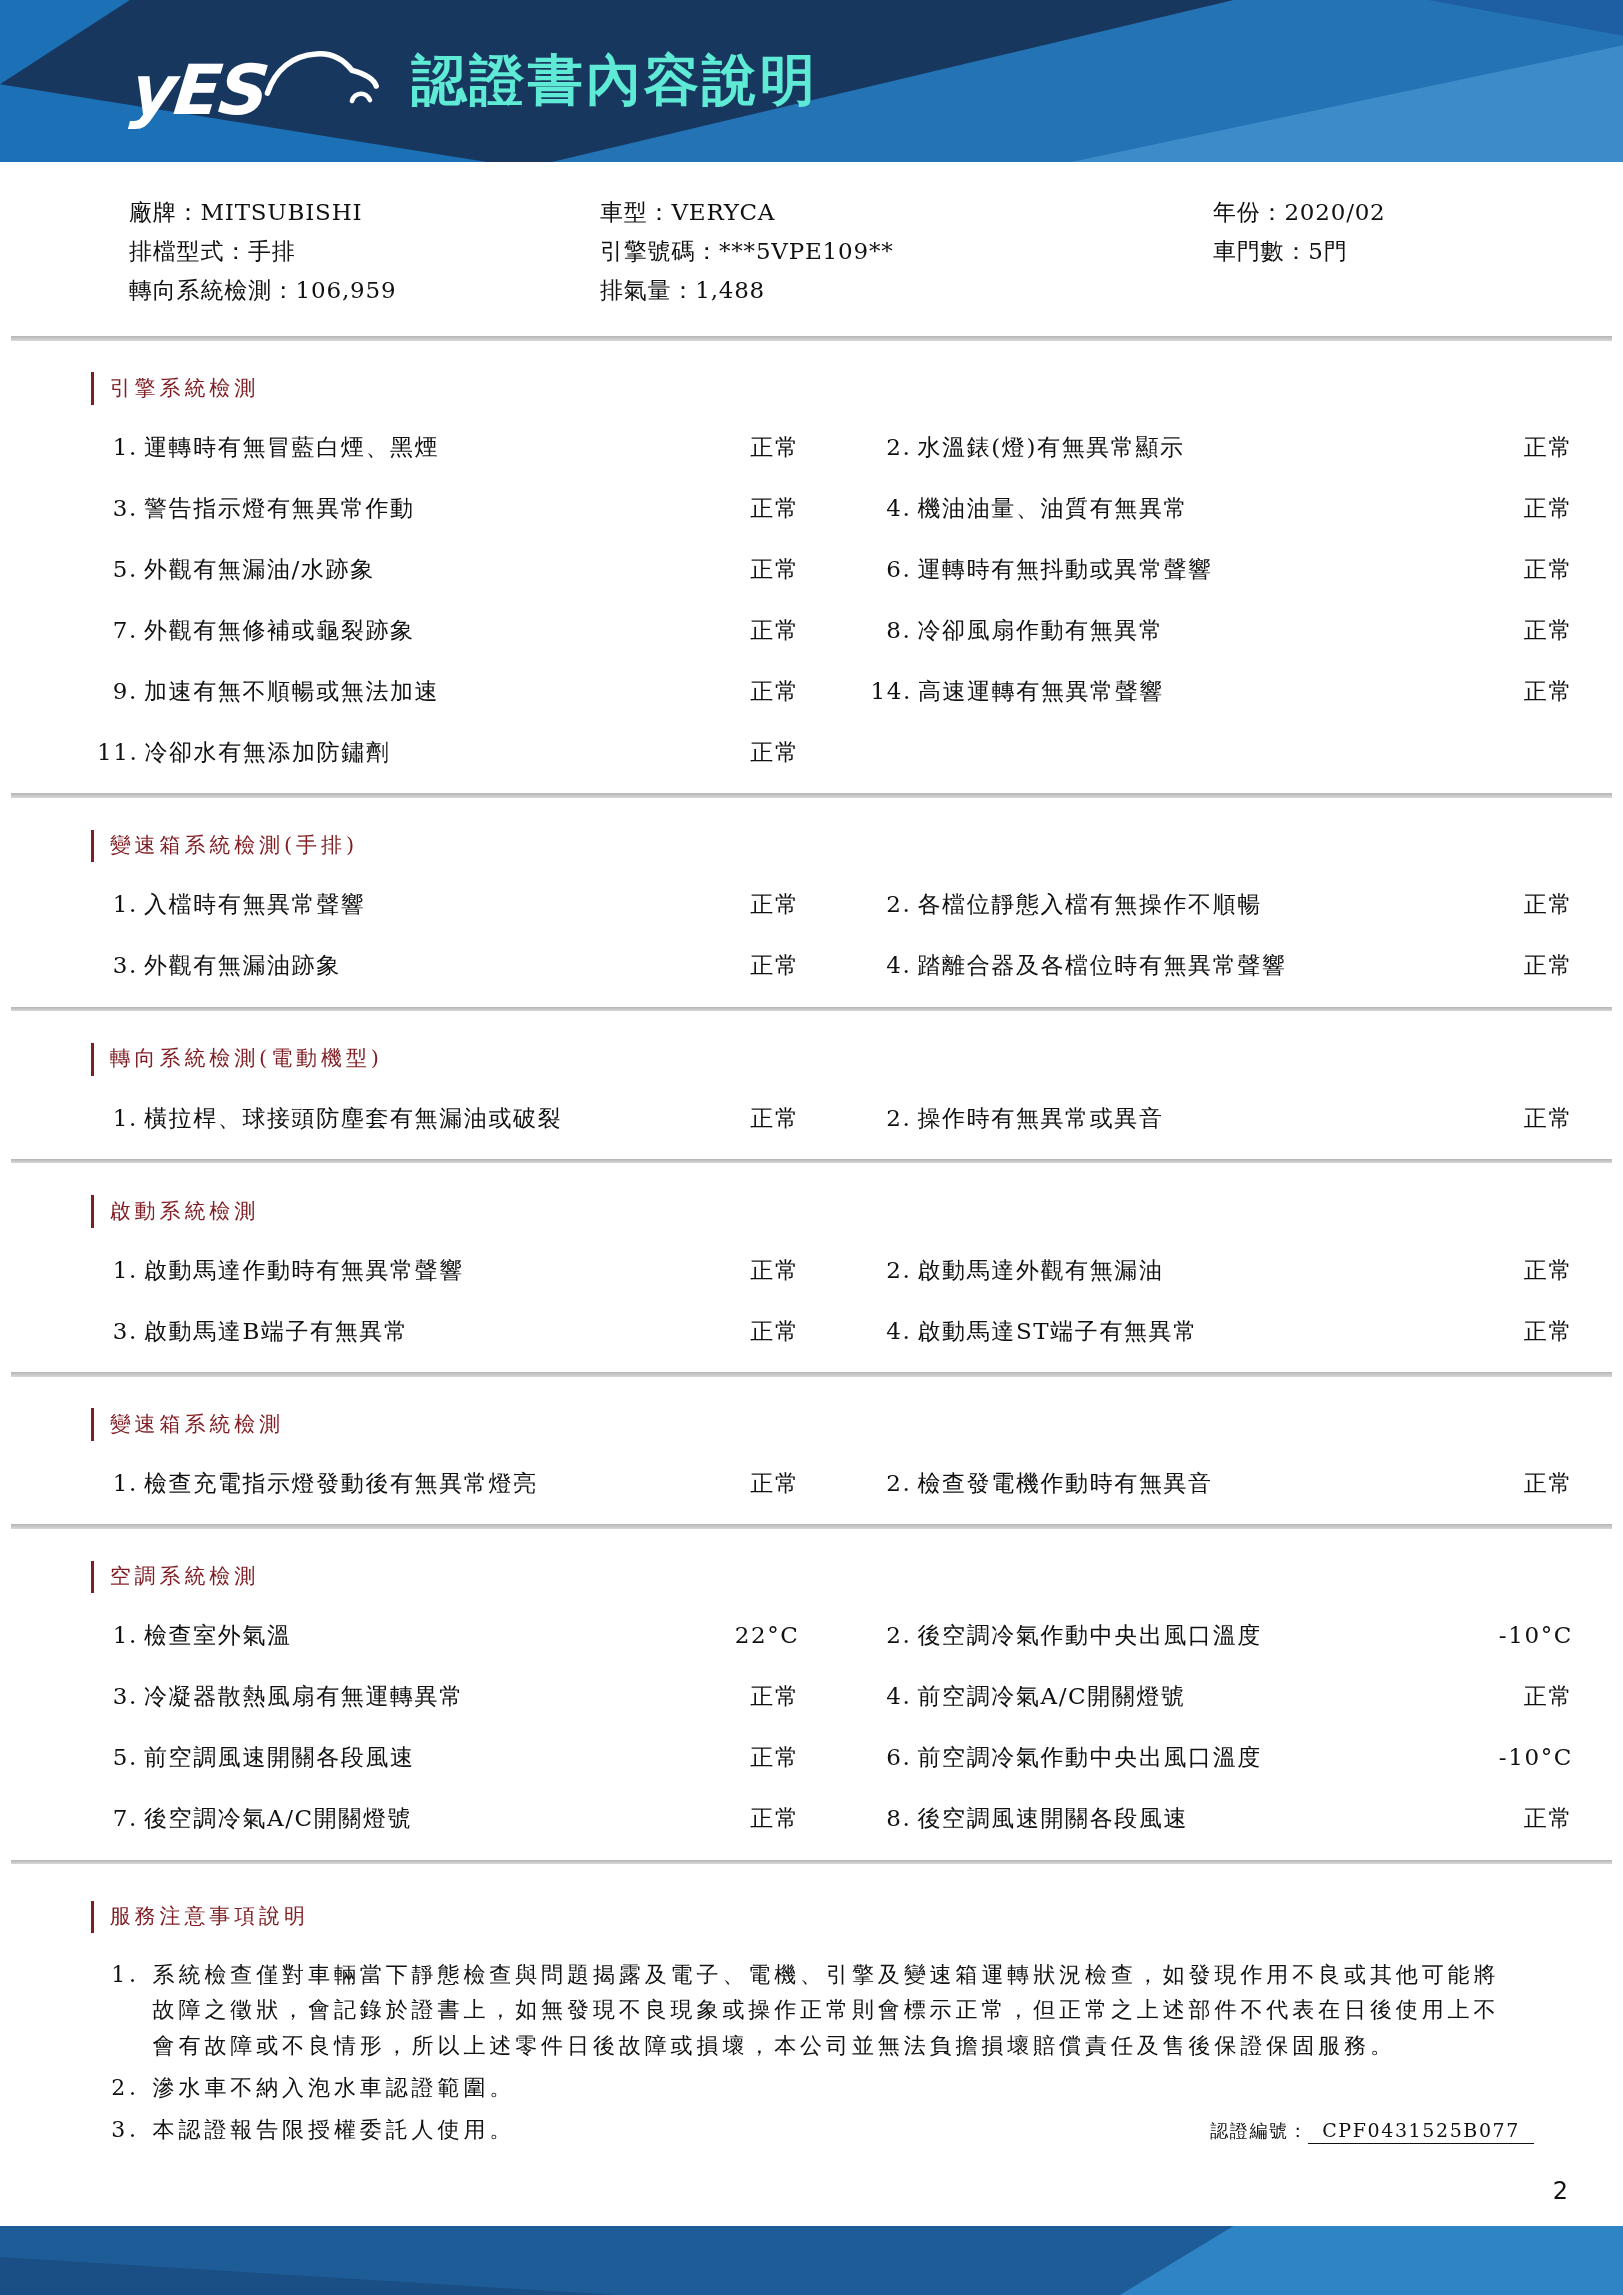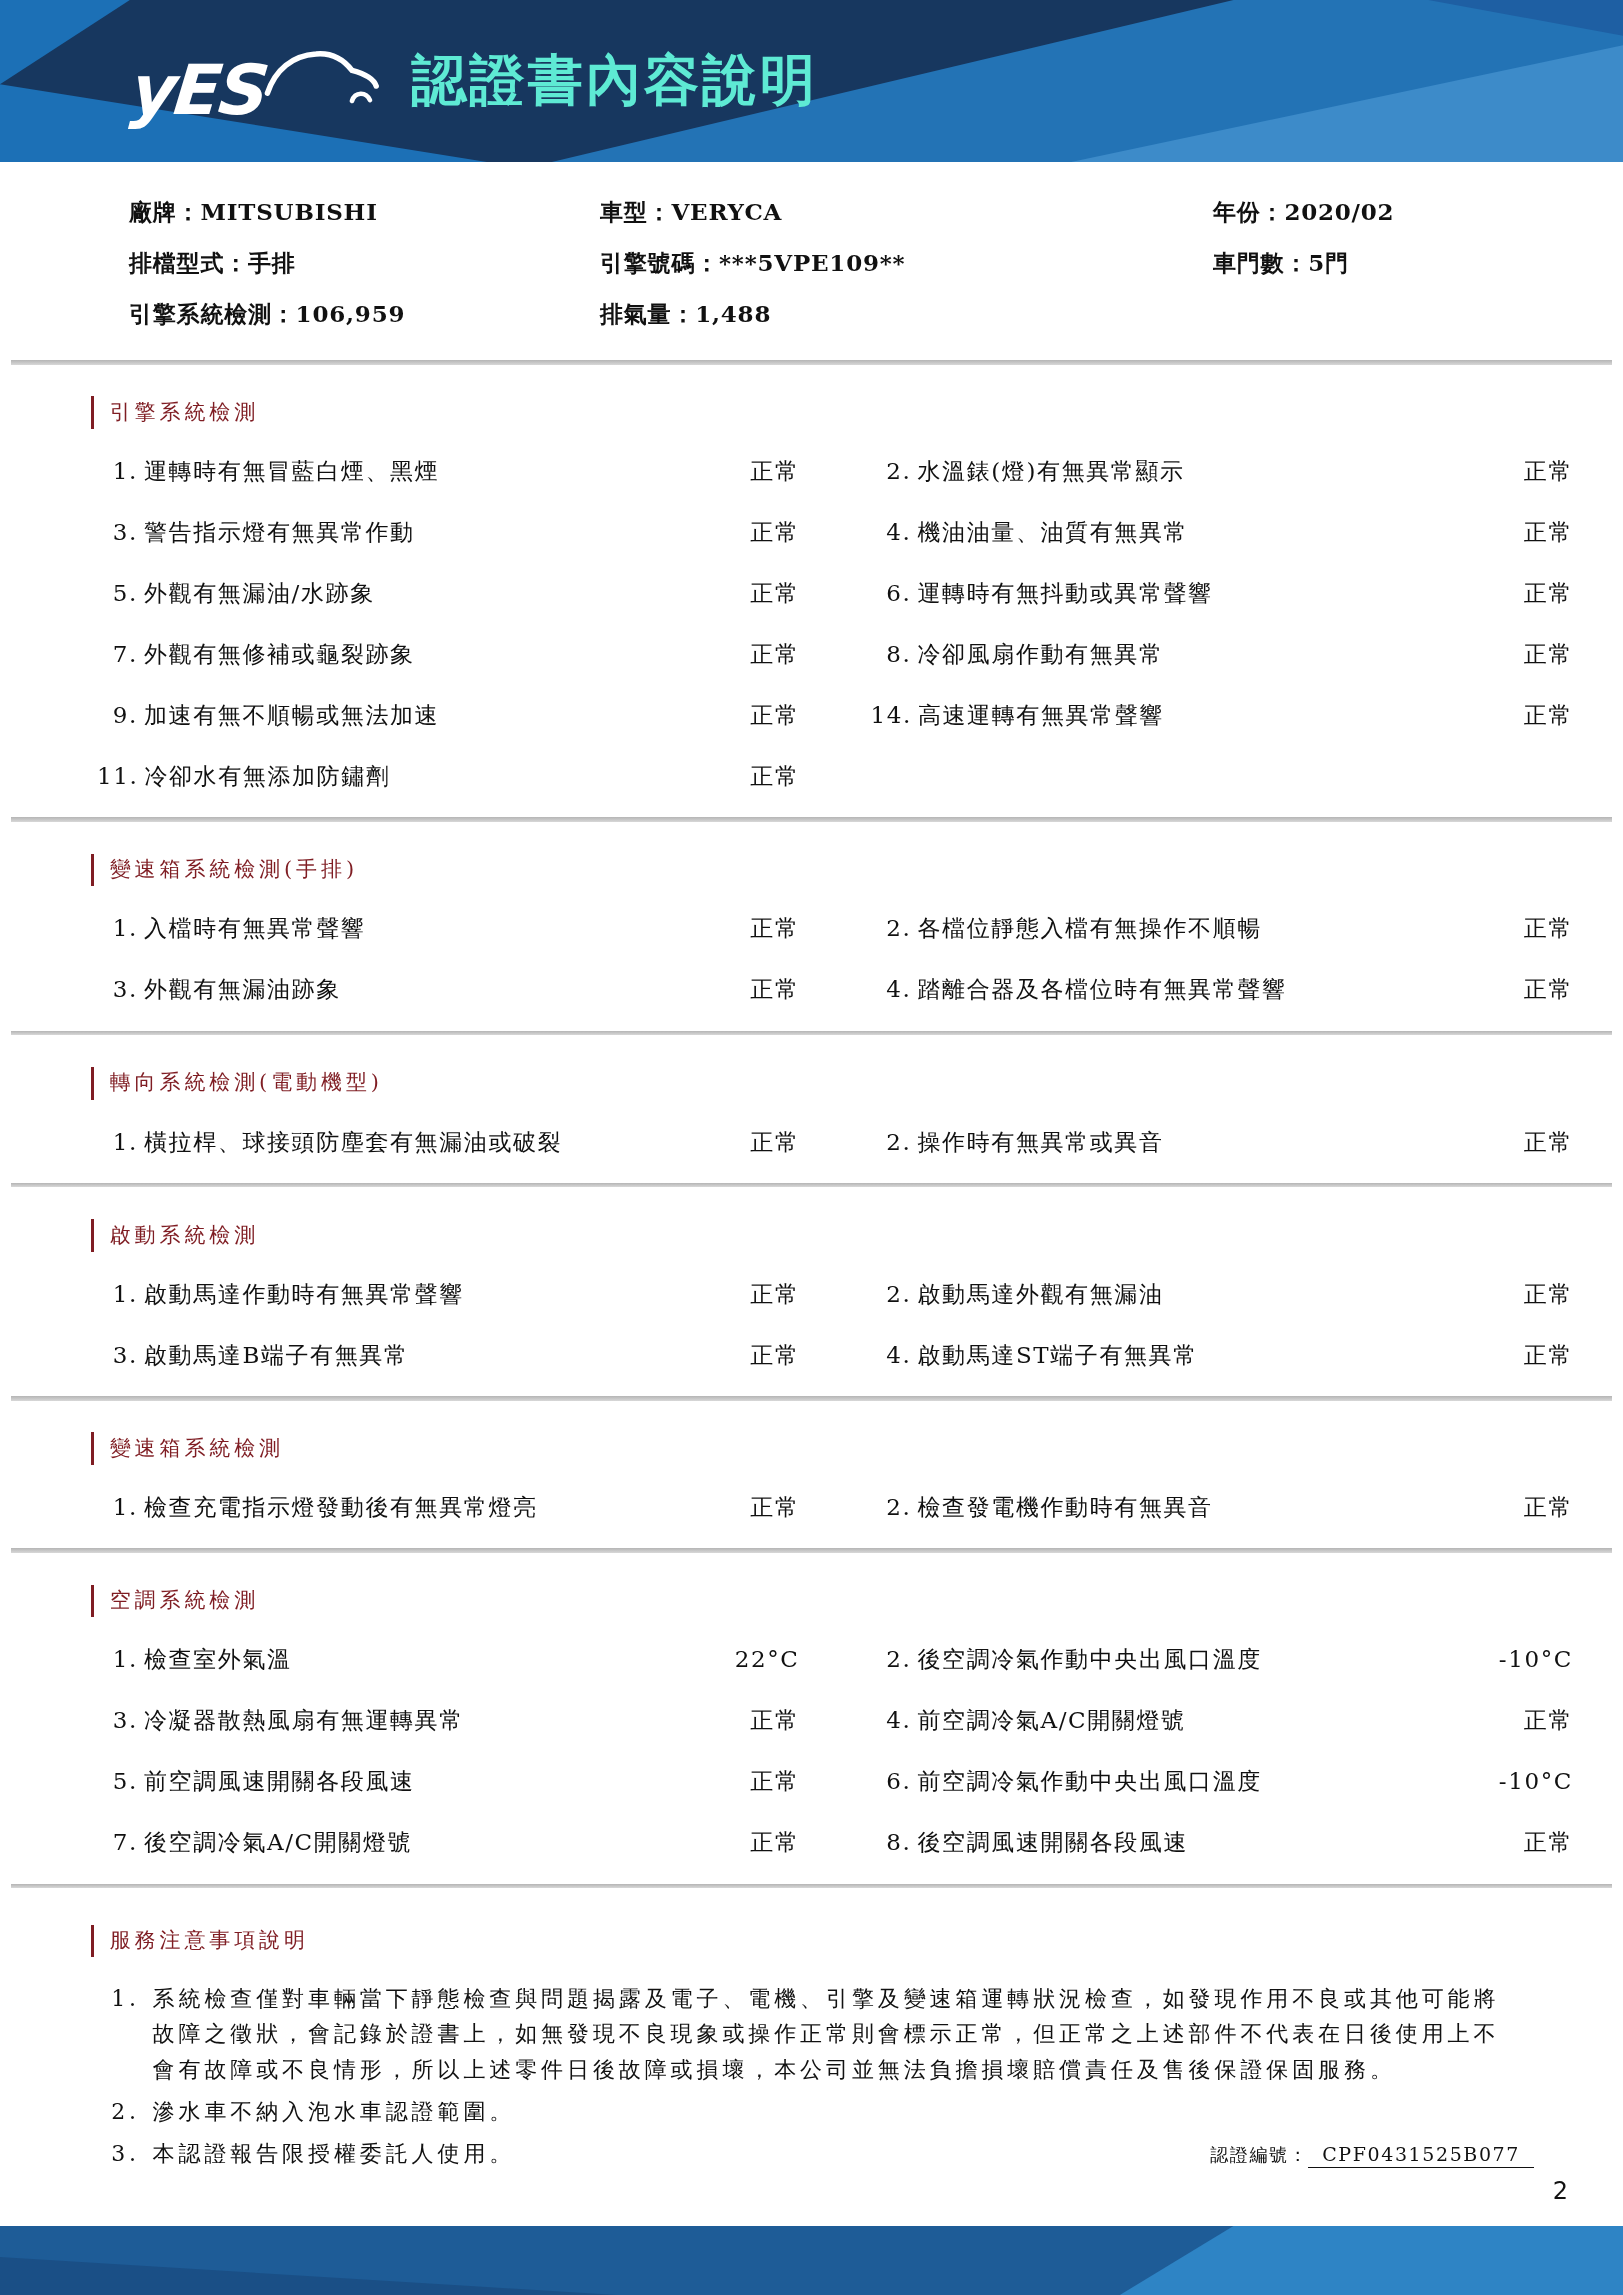--- a/index.html
+++ b/index.html
@@ -19,21 +19,21 @@
   .logo{display:flex;align-items:flex-end;color:#fff;}
   .logo-text{font-family:"DejaVu Sans",sans-serif;font-style:italic;font-weight:800;
              font-size:69px;line-height:.85;letter-spacing:-2.4px;transform:skewX(-6deg);}
   .car-swoosh{margin:0 0 4.7px -3.1px;}
   .page-title{margin:0;color:#5eead4;font-family:"DejaVu Sans",sans-serif;font-weight:bold;
               font-size:55px;letter-spacing:3.1px;}
 
   
   .content{position:relative;padding:0 11px;}
   .vehicle-grid{display:grid;grid-template-columns:471px 613px auto;
-                padding:35px 0 11px 118px;row-gap:20px;font-size:23px;letter-spacing:0.8px;font-weight:bold;}
+                padding:35px 0 11px 118px;row-gap:8px;font-size:23px;letter-spacing:0.8px;}
   .vi-field{white-space:nowrap;}
   .divider{height:4.7px;margin:19px 0;background:linear-gradient(180deg,#b5b5b5,#d8d8d8);}
 
   .sec-title{display:inline-block;color:#7F1D23;font-size:21px;font-weight:500;letter-spacing:3.9px;
              border-left:3.9px solid #7F1D23;padding:1.6px 0 3.1px 15.7px;margin:12.6px 0 0 80px;}
   .items{display:grid;grid-template-columns:1fr 1fr;column-gap:71px;row-gap:30px;
          padding:27px 39px 6.3px 86px;font-size:23px;letter-spacing:1.6px;}
   .item{display:flex;align-items:baseline;}
   .no{flex:none;min-width:41px;text-align:right;}
   .label{margin-left:6px;}
@@ -82,21 +82,21 @@
 
   <main class="content">
     <section>
       <div class="vehicle-grid" id="vehicle-grid">
           <div class="vi-field"><span class="vi-label">廠牌：</span><span class="vi-value">MITSUBISHI</span></div>
           <div class="vi-field"><span class="vi-label">車型：</span><span class="vi-value">VERYCA</span></div>
           <div class="vi-field"><span class="vi-label">年份：</span><span class="vi-value">2020/02</span></div>
           <div class="vi-field"><span class="vi-label">排檔型式：</span><span class="vi-value">手排</span></div>
           <div class="vi-field"><span class="vi-label">引擎號碼：</span><span class="vi-value">***5VPE109**</span></div>
           <div class="vi-field"><span class="vi-label">車門數：</span><span class="vi-value">5門</span></div>
-          <div class="vi-field"><span class="vi-label">引擎系統檢測：</span><span class="vi-value">106,959</span></div>
+          <div class="vi-field"><span class="vi-label">轉向系統檢測：</span><span class="vi-value">106,959</span></div>
           <div class="vi-field"><span class="vi-label">排氣量：</span><span class="vi-value">1,488</span></div>
         </div>
     </section>
 
     <div id="sections">
         <div class="divider"></div>
         <section class="sys-section"><h2 class="sec-title">引擎系統檢測</h2><div class="items">
             <div class="item">
               <span class="no">1.</span>
               <span class="label">運轉時有無冒藍白煙、黑煙</span>

